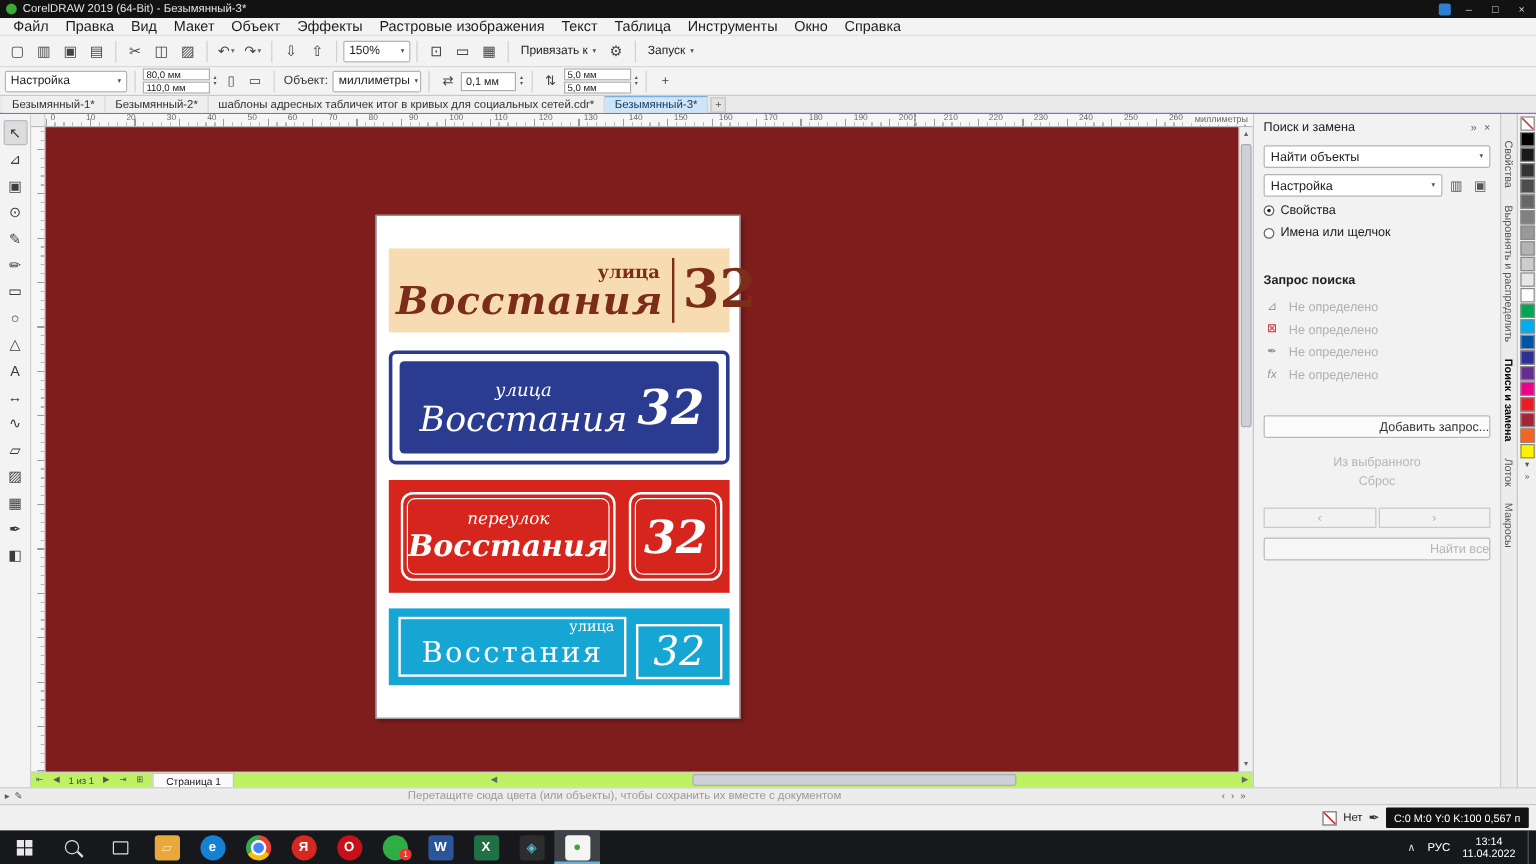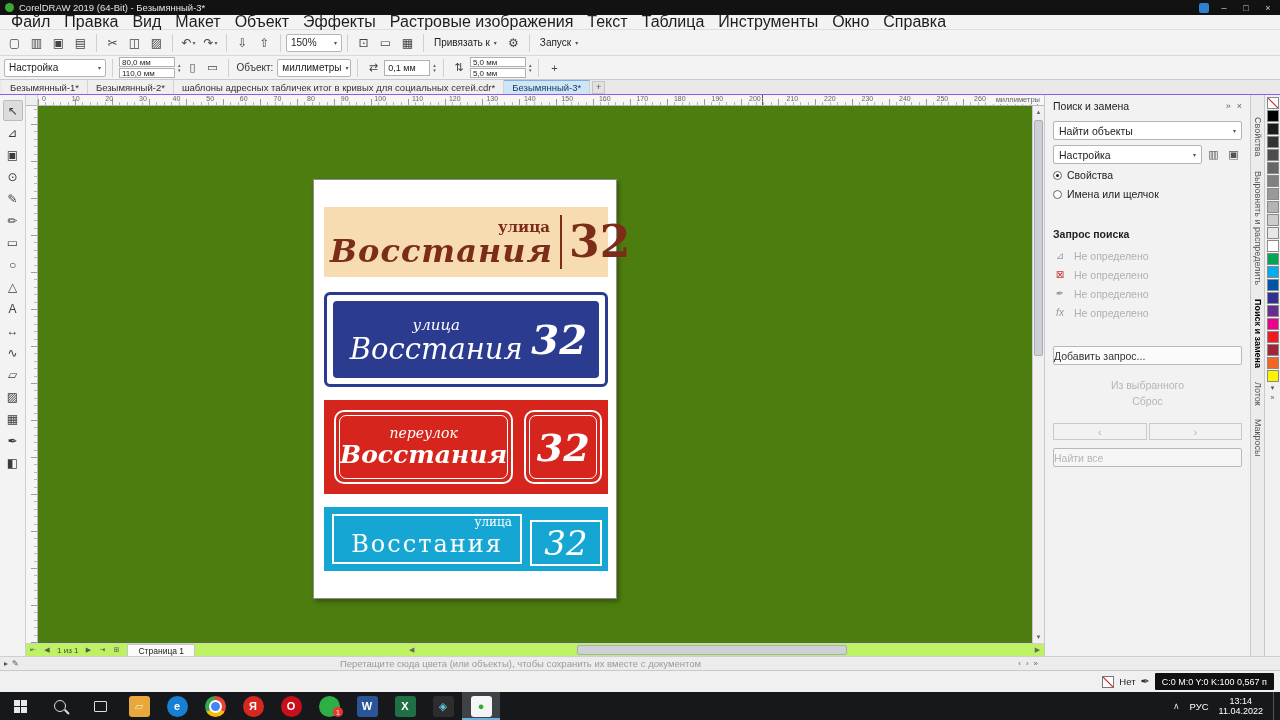--- a/index.html
+++ b/index.html
@@ -8,21 +8,21 @@
 .app{display:flex;flex-direction:column;width:1280px;height:720px}
 
 
 .titlebar{height:15px;background:#121212;color:#e3e3e3;display:flex;align-items:center;padding:0 5px;gap:5px;font-size:9.5px;flex:none}
 .app-logo{width:9px;height:9px;border-radius:50%;background:#3aa935;display:inline-block}
 .win-controls{margin-left:auto;display:flex;align-items:center;gap:8px}
 .account{width:10px;height:10px;border-radius:2px;background:#2f7fd0;display:inline-block}
 .wbtn{color:#cfcfcf;font-size:9px;width:14px;text-align:center;cursor:default}
 
 
-.menubar{height:15px;background:#f3f3f3;border-bottom:1px solid #dedede;display:flex;align-items:center;padding:0 4px;flex:none;font-size:16px}
+.menubar{height:15px;background:#f3f3f3;border-bottom:1px solid #dedede;display:flex;align-items:center;padding:0 4px;flex:none;font-size:12px}
 .menu-item{padding:0 7px;color:#1d1d1d}
 
 
 .toolbar{height:26px;background:#f3f3f3;border-bottom:1px solid #d8d8d8;display:flex;align-items:center;padding:0 4px;flex:none;gap:1px}
 .tb-group{display:flex;align-items:center;gap:1px}
 .tb-btn{display:inline-flex;align-items:center;justify-content:center;width:21px;height:20px;border-radius:2px;color:#444;font-size:12px}
 .tb-btn .caret{font-size:6px;color:#666;margin-left:1px}
 .caret:empty{display:none}
 .sep{width:1px;height:18px;background:#d0d0d0;margin:0 4px;flex:none}
 .combo{height:18px;background:#fff;border:1px solid #b5b5b5;border-radius:2px;display:inline-flex;align-items:center;padding:0 4px;gap:4px;font-size:10px;color:#222}
@@ -59,21 +59,21 @@
  repeating-linear-gradient(90deg,#9a9a9a 0 1px,transparent 1px 37px) left bottom/100% 6px no-repeat,
  repeating-linear-gradient(90deg,#b5b5b5 0 1px,transparent 1px 7.4px) left bottom/100% 3px no-repeat,#f6f6f6}
 .ruler-numbers{display:flex;justify-content:space-between;padding:0 2px 0 4px;margin-right:56px}
 .rnum{font-size:7px;color:#666;line-height:7px}
 .ruler-units{position:absolute;right:4px;top:0;font-size:7.5px;color:#666;background:#f6f6f6;padding-left:3px}
 .ruler-marker{position:absolute;left:72%;top:0;height:100%;border-left:1px dashed #555}
 .canvas-wrap{flex:1;display:flex;min-height:0}
 .vruler{width:12px;flex:none;border-right:1px solid #b9b9b9;background:
  repeating-linear-gradient(0deg,#9a9a9a 0 1px,transparent 1px 37px) right top/6px 100% no-repeat,
  repeating-linear-gradient(0deg,#b5b5b5 0 1px,transparent 1px 7.4px) right top/3px 100% no-repeat,#f6f6f6}
-.canvas{flex:1;position:relative;background:#4d7c0f;overflow:hidden}
+.canvas{flex:1;position:relative;background:#7f1d1d;overflow:hidden}
 .vscroll{width:12px;flex:none;background:#f0f0f0;border-left:1px solid #c9c9c9;display:flex;flex-direction:column;align-items:center}
 .vs-btn{height:12px;width:100%;display:flex;align-items:center;justify-content:center;font-size:6px;color:#666}
 .vs-track{flex:1;width:100%;position:relative}
 .vs-thumb{position:absolute;top:2px;left:1px;right:1px;height:46%;background:#cdd1d5;border:1px solid #aab;border-radius:2px}
 .nav-row{height:13px;flex:none;background:#bef264;border-top:1px solid #cfcfcf;display:flex;align-items:center;font-size:8px}
 .nav-btn{width:14px;text-align:center;color:#555;font-size:7px}
 .nav-pages{color:#444;padding:0 3px;font-size:8px}
 .page-tab{background:#fafafa;border:1px solid #c6c6c6;border-bottom:none;height:12px;display:flex;align-items:center;padding:0 10px;font-size:8.5px;color:#222;margin-left:4px}
 .nav-spacer{width:210px}
 .hscroll{flex:1;display:flex;align-items:center;height:100%}
@@ -122,21 +122,21 @@
 .dk-iconbtn{width:17px;height:17px;border:1px solid transparent;display:flex;align-items:center;justify-content:center;color:#555;font-size:11px}
 .radio-row{display:flex;align-items:center;gap:5px;height:16px;margin-top:3px}
 .radio{width:9px;height:9px;border:1px solid #666;border-radius:50%;background:#fff;position:relative;flex:none}
 .radio.sel::after{content:"";position:absolute;inset:2px;border-radius:50%;background:#222}
 .query-title{font-weight:bold;margin-top:26px;color:#222}
 .query-rows{margin-top:6px;display:flex;flex-direction:column}
 .query-row{display:flex;align-items:center;gap:7px;height:19px}
 .q-icon{width:14px;text-align:center;color:#999;font-size:10px;font-style:italic}
 .query-row:nth-of-type(2) .q-icon{color:#c33}
 .q-label{color:#b0b0b0}
-.dk-btn{height:19px;border:1px solid #b9b9b9;background:#fbfbfb;display:flex;align-items:center;justify-content:flex-start;color:#333;border-radius:2px}
+.dk-btn{height:19px;border:1px solid #b9b9b9;background:#fbfbfb;display:flex;align-items:center;justify-content:flex-end;color:#333;border-radius:2px}
 .add-query{margin-top:24px}
 .flat-btn{height:16px;display:flex;align-items:center;justify-content:center;color:#b5b5b5}
 .from-selected{margin-top:12px}
 .arrow-row{display:flex;gap:2px;margin-top:14px}
 .arrow-btn{flex:1;height:17px;border:1px solid #c9c9c9;display:flex;align-items:center;justify-content:center;color:#b5b5b5;font-size:11px}
 .find-all{margin-top:8px;color:#b5b5b5;background:#f6f6f6}
 
 
 .tabstrip{width:14px;flex:none;background:#ececec;border-left:1px solid #c9c9c9;display:flex;flex-direction:column;align-items:center;padding-top:22px;gap:14px}
 .side-tab{writing-mode:vertical-rl;font-size:9px;color:#555;white-space:nowrap}

